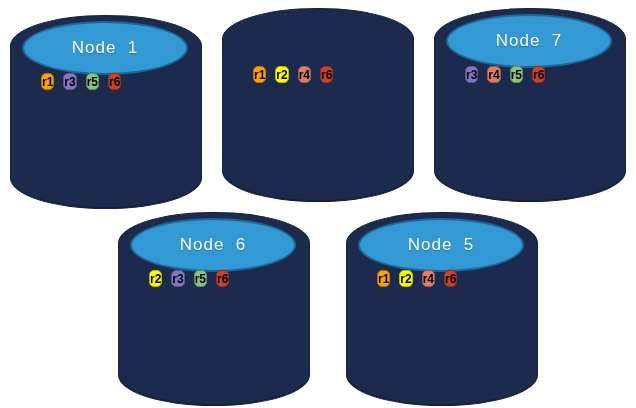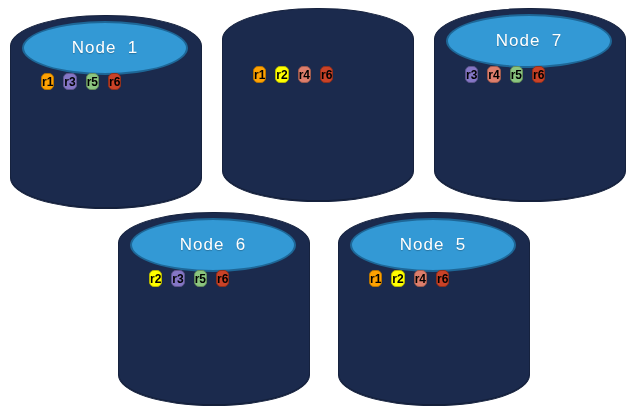--- a/index.html
+++ b/index.html
@@ -70,21 +70,21 @@
     color: #000000;
     font-size: 12px;
     font-weight: bold;
     line-height: 1;
   }
   
   .pos-0 { left: 10px;  top: 15px;   }
   .pos-1 { left: 222px; top: 8px;   }
   .pos-2 { left: 434px; top: 8px;   }
   .pos-3 { left: 118px; top: 212px; }
-  .pos-4 { left: 338px; top: 212px; }
+  .pos-4 { left: 346px; top: 212px; }
 </style>
 </head>
 <body>
 
 <div class="canvas">
 
   <div class="node pos-0">
     <div class="cyl-body" style="background: rgb(27, 42, 77); border: 1px solid rgb(22, 34, 62);"></div>
     <div class="cyl-top" style="background: rgb(51, 153, 213);">
       <span class="node-title" style="color: rgb(255, 255, 255);">Node  1</span>

